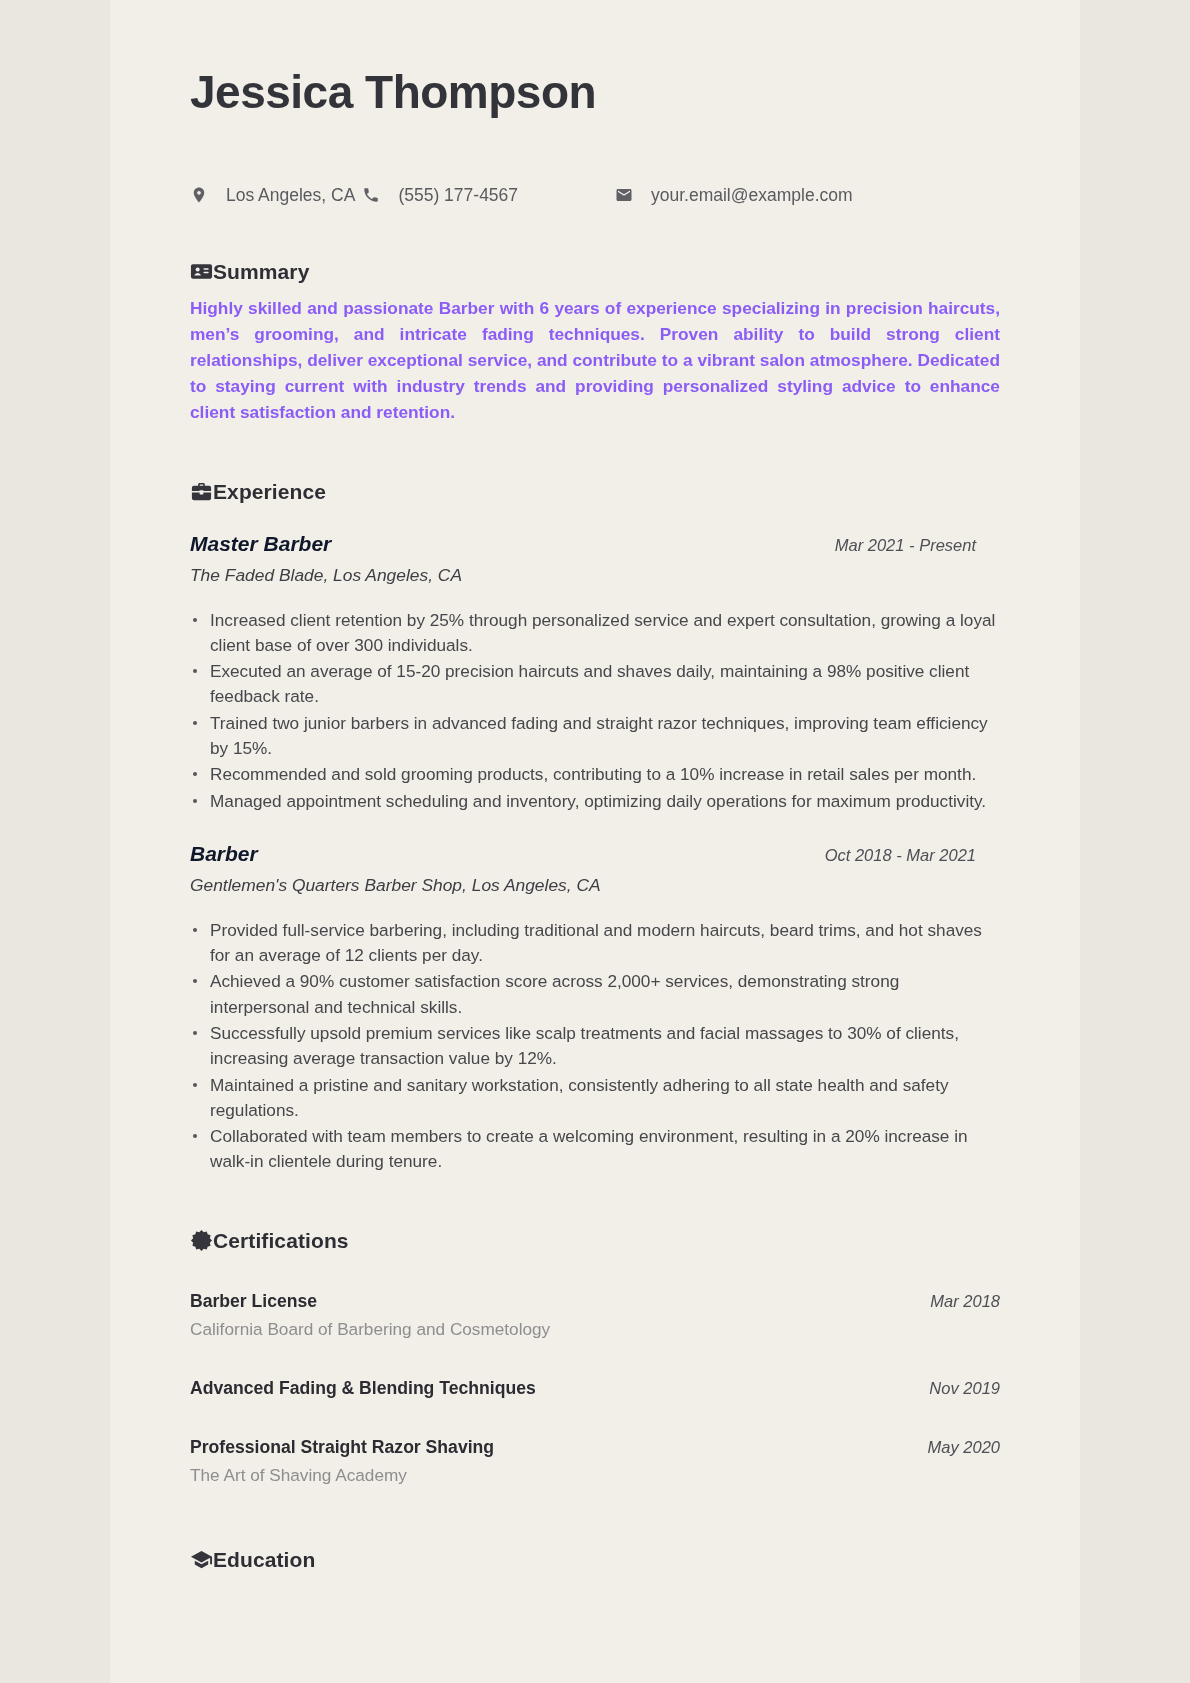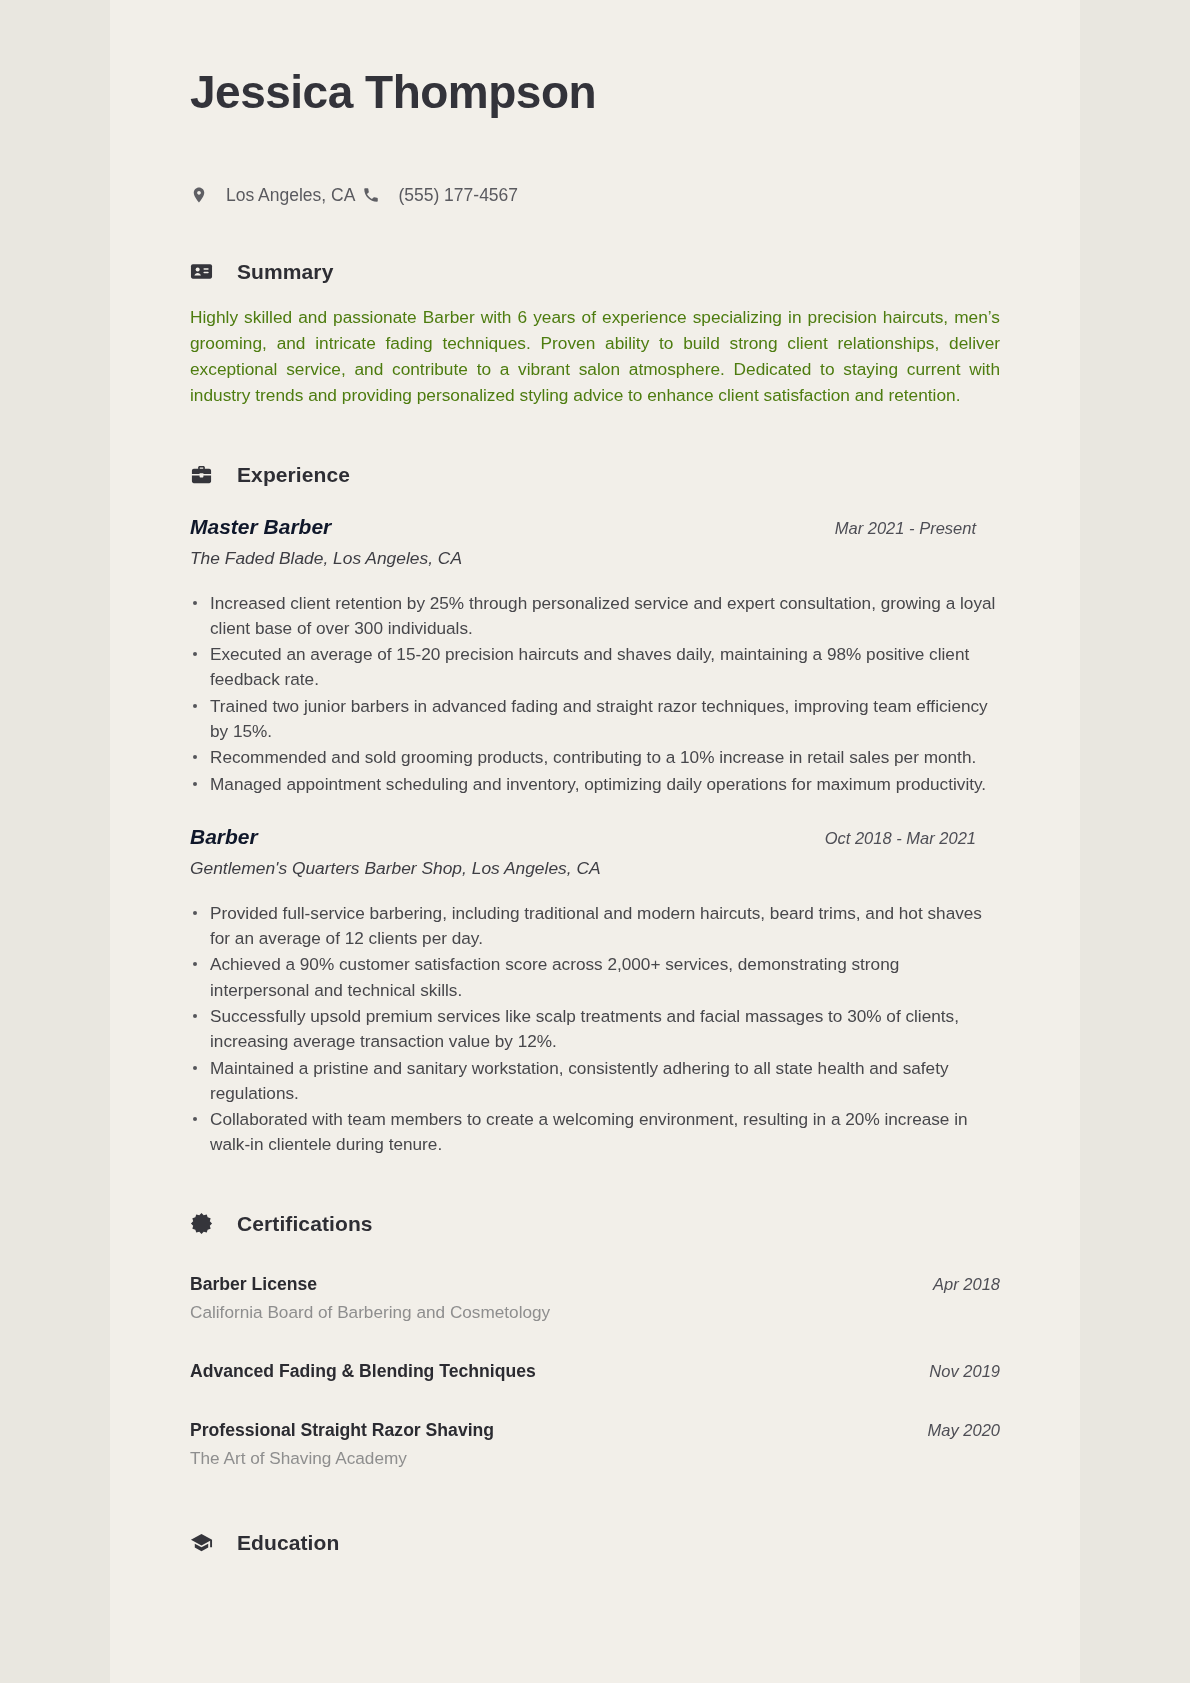--- a/index.html
+++ b/index.html
@@ -33,32 +33,33 @@
     column-gap: 40px;
   }
   .contact-col { display: flex; flex-direction: row; gap: 7px; }
   .contact-row { display: flex; align-items: center; gap: 18px; }
   .contact-row .cicon { width: 18px; height: 18px; display: inline-flex; flex: 0 0 auto; }
   .contact-row .cicon svg { width: 18px; height: 18px; fill: #5f5f64; }
   .contact-text { font-size: 17.5px; color: #5a5a5f; }
 
   
   .sec { margin-top: 54px; }
-  .sec-head { display: flex; align-items: center; gap: 24px; }
+  .sec-head { display: flex; align-items: center; gap: 0; }
   .sec-head .sicon { width: 23px; height: 23px; display: inline-flex; flex: 0 0 auto; }
   .sec-head .sicon svg { width: 23px; height: 23px; fill: #35353b; }
   .sec-title { font-size: 21px; font-weight: 700; color: #2e2e34; letter-spacing: 0.1px; }
 
   .summary-text {
-    margin-top: 21px;
+    margin-top: 12px;
     font-size: 17.3px;
     line-height: 1.5;
-    color: #4d7c0f;
+    color: #8b5cf6;
     text-align: justify;
     text-justify: inter-word;
+    font-weight: bold;
   }
 
   
   .job { margin-top: 28px; }
   .job-head { display: flex; justify-content: space-between; align-items: baseline; }
   .job-title { font-size: 21px; font-weight: 700; color: #0f172a; font-style: italic; }
   .job-date { font-size: 16.5px; font-style: italic; color: #4e4e55; padding-right: 24px; }
   .job-company { margin-top: 9px; font-size: 17.4px; font-style: italic; color: #3d3d43; }
   .bullets { margin-top: 22px; list-style: none; }
   .bullets li {
@@ -109,20 +110,30 @@
       </div>
       <div class="contact-row">
         <span class="cicon">
           <svg viewBox="0 0 24 24">
               <path d="M6.62 10.79c1.44 2.83 3.76 5.14 6.59 6.59l2.2-2.2c.27-.27.67-.36 1.02-.24 1.12.37 2.33.57 3.57.57.55 0 1 .45 1 1V20c0 .55-.45 1-1 1-9.39 0-17-7.61-17-17 0-.55.45-1 1-1h3.5c.55 0 1 .45 1 1 0 1.25.2 2.45.57 3.57.11.35.03.74-.25 1.02l-2.2 2.2z"></path>
             </svg>
         </span>
         <span class="contact-text">(555) 177-4567</span>
       </div>
     </div>
+    <div class="contact-col">
+      <div class="contact-row">
+        <span class="cicon">
+          <svg viewBox="0 0 24 24">
+              <path d="M20 4H4c-1.1 0-1.99.9-1.99 2L2 18c0 1.1.9 2 2 2h16c1.1 0 2-.9 2-2V6c0-1.1-.9-2-2-2zm0 4-8 5-8-5V6l8 5 8-5v2z"></path>
+            </svg>
+        </span>
+        <span class="contact-text">your.email@example.com</span>
+      </div>
+    </div>
   </div>
 
   <section class="sec">
     <div class="sec-head">
       <span class="sicon">
         <svg viewBox="0 0 24 24">
           <path d="M21 4.5H3c-1.1 0-2 .9-2 2v11c0 1.1.9 2 2 2h18c1.1 0 2-.9 2-2v-11c0-1.1-.9-2-2-2z"></path>
           <circle cx="8" cy="10" r="2.1" fill="#f2efe9"></circle>
           <path d="M4.6 16.3c.5-1.7 1.8-2.8 3.4-2.8s2.9 1.1 3.4 2.8z" fill="#f2efe9"></path>
           <rect x="14" y="8.6" width="5.5" height="1.7" rx="0.85" fill="#f2efe9"></rect>
@@ -181,21 +192,21 @@
         <svg viewBox="0 0 24 24">
             <polygon points="23,12 20.7,14.3 21.5,17.5 18.4,18.4 17.5,21.5 14.3,20.7 12,23 9.7,20.7 6.5,21.5 5.6,18.4 2.5,17.5 3.3,14.3 1,12 3.3,9.7 2.5,6.5 5.6,5.6 6.5,2.5 9.7,3.3 12,1 14.3,3.3 17.5,2.5 18.4,5.6 21.5,6.5 20.7,9.7"></polygon>
           </svg>
       </span>
       <h2 class="sec-title">Certifications</h2>
     </div>
 
     <div class="cert">
       <div class="cert-head">
         <span class="cert-name">Barber License</span>
-        <span class="cert-date">Apr 2018</span>
+        <span class="cert-date">Mar 2018</span>
       </div>
       <div class="cert-issuer">California Board of Barbering and Cosmetology</div>
     </div>
 
     <div class="cert">
       <div class="cert-head">
         <span class="cert-name">Advanced Fading &amp; Blending Techniques</span>
         <span class="cert-date">Nov 2019</span>
       </div>
     </div>

